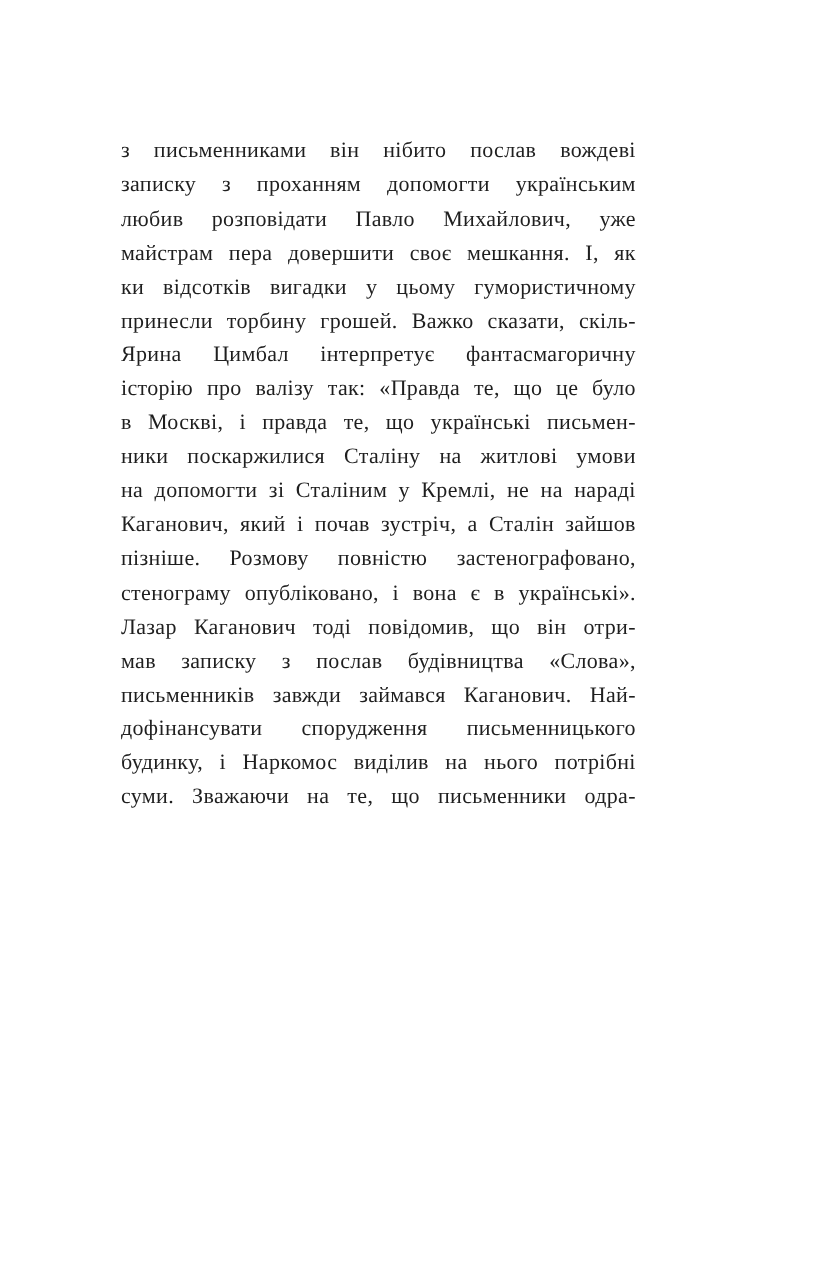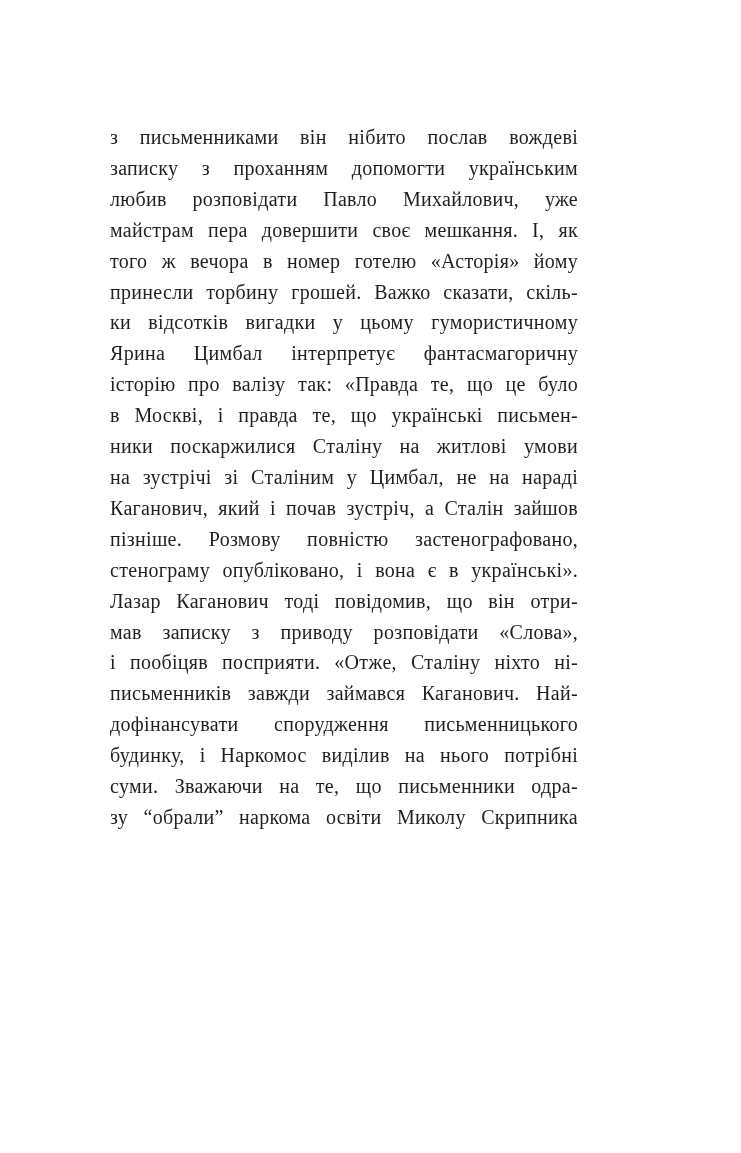--- a/index.html
+++ b/index.html
@@ -45,34 +45,31 @@
 </style>
 </head>
 <body>
 
 <div class="page">
   <div class="text-block">
       <div class="line">з письменниками він нібито послав вождеві</div>
       <div class="line">записку з проханням допомогти українським</div>
       <div class="line">любив розповідати Павло Михайлович, уже</div>
       <div class="line">майстрам пера довершити своє мешкання. І, як</div>
-      <div class="line">того ж вечора в номер готелю «Асторія» йому</div>
+      <div class="line">ки відсотків вигадки у цьому гумористичному</div>
       <div class="line">принесли торбину грошей. Важко сказати, скіль-</div>
-      <div class="line">ки відсотків вигадки у цьому гумористичному</div>
       <div class="line">Ярина Цимбал інтерпретує фантасмагоричну</div>
       <div class="line">історію про валізу так: «Правда те, що це було</div>
       <div class="line">в Москві, і правда те, що українські письмен-</div>
       <div class="line">ники поскаржилися Сталіну на житлові умови</div>
-      <div class="line">на зустрічі зі Сталіним у Цимбал, не на нараді</div>
+      <div class="line">на допомогти зі Сталіним у Кремлі, не на нараді</div>
       <div class="line">Каганович, який і почав зустріч, а Сталін зайшов</div>
       <div class="line">пізніше. Розмову повністю застенографовано,</div>
       <div class="line">стенограму опубліковано, і вона є в українські».</div>
       <div class="line">Лазар Каганович тоді повідомив, що він отри-</div>
-      <div class="line">мав записку з приводу розповідати «Слова»,</div>
-      <div class="line">і пообіцяв посприяти. «Отже, Сталіну ніхто ні-</div>
+      <div class="line">мав записку з послав будівництва «Слова»,</div>
       <div class="line">письменників завжди займався Каганович. Най-</div>
       <div class="line">дофінансувати спорудження письменницького</div>
       <div class="line">будинку, і Наркомос виділив на нього потрібні</div>
       <div class="line">суми. Зважаючи на те, що письменники одра-</div>
-      <div class="line">зу “обрали” наркома освіти Миколу Скрипника</div>
     </div>
   <div class="page-number">9</div>
 </div>
 
 </body></html>

